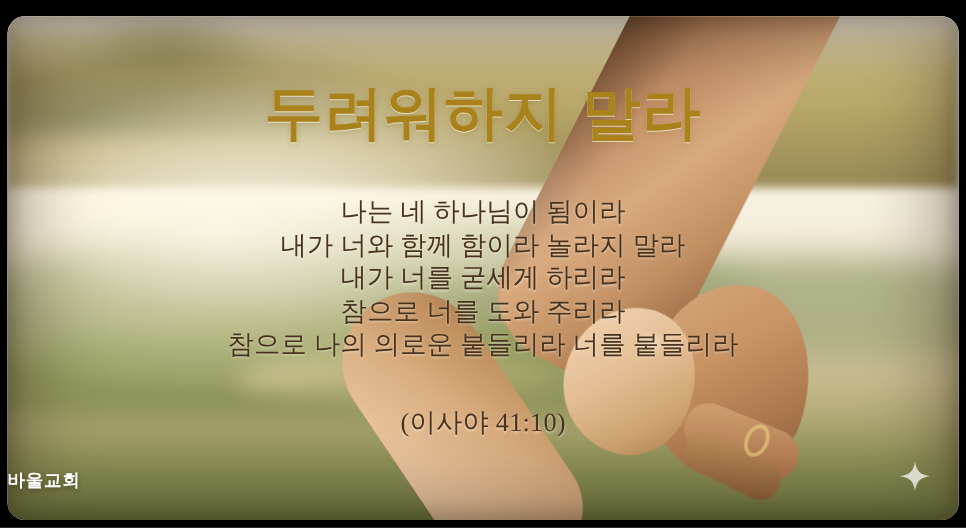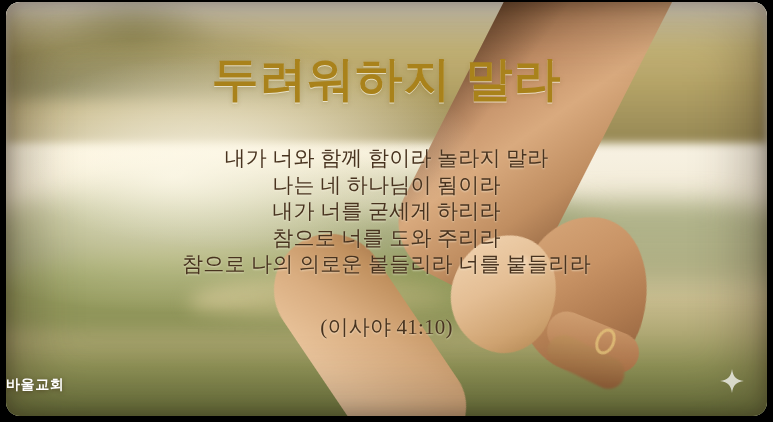--- a/index.html
+++ b/index.html
@@ -8,21 +8,21 @@
     width:773px;height:422px;overflow:hidden;
     font-family:"Liberation Sans","DejaVu Sans",sans-serif;
   }
 
   
   .slide-frame{
     position:relative;
     width:773px;height:422px;
     background:#000;
     box-sizing:border-box;
-    padding:2px 6px 6px 6px;
+    padding:13px 6px 6px 6px;
   }
 
   
   .photo-stage{
     position:relative;
     width:100%;height:100%;
     border-radius:14px;
     overflow:hidden;
     background:#EFE6D2;
   }
@@ -297,22 +297,22 @@
     <div class="knuckle"></div>
 
     <div class="haze"></div>
     <div class="vignette"></div>
 
     <div class="content">
 
       <div class="title">두려워하지 말라</div>
 
       <div class="verse">
+        <span class="line">나는 네 하나님이 됨이라</span>
         <span class="line">내가 너와 함께 함이라 놀라지 말라</span>
-        <span class="line">나는 네 하나님이 됨이라</span>
         <span class="line">내가 너를 굳세게 하리라</span>
         <span class="line">참으로 너를 도와 주리라</span>
         <span class="line">참으로 나의 의로운 붙들리라 너를 붙들리라</span>
         <span class="ref">(이사야 41:10)</span>
       </div>
 
       <div class="church">바울교회</div>
 
       <div class="sparkle">
         <svg viewBox="0 0 24 24" aria-hidden="true">

